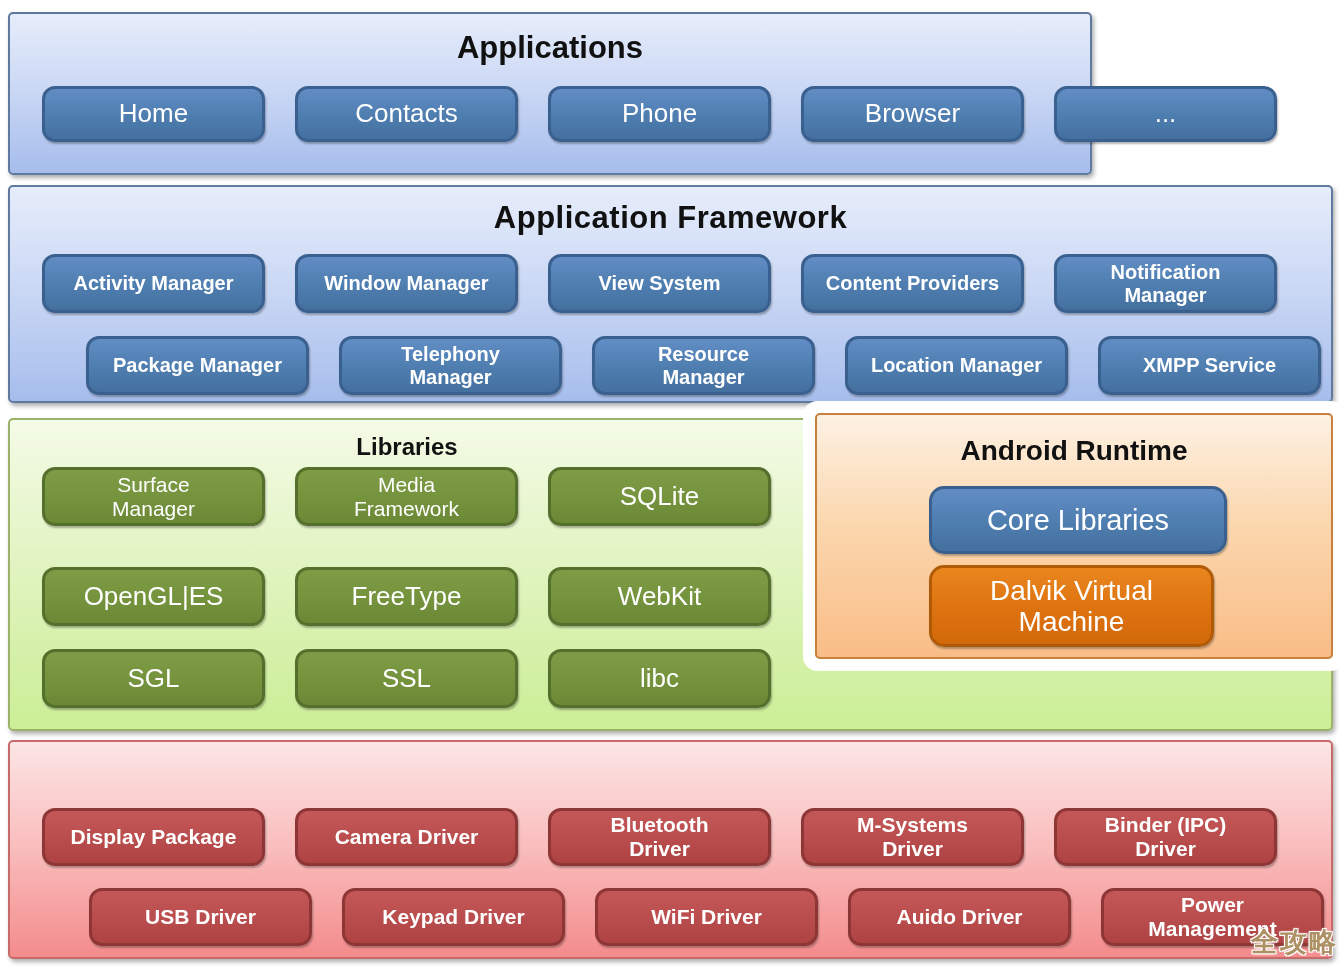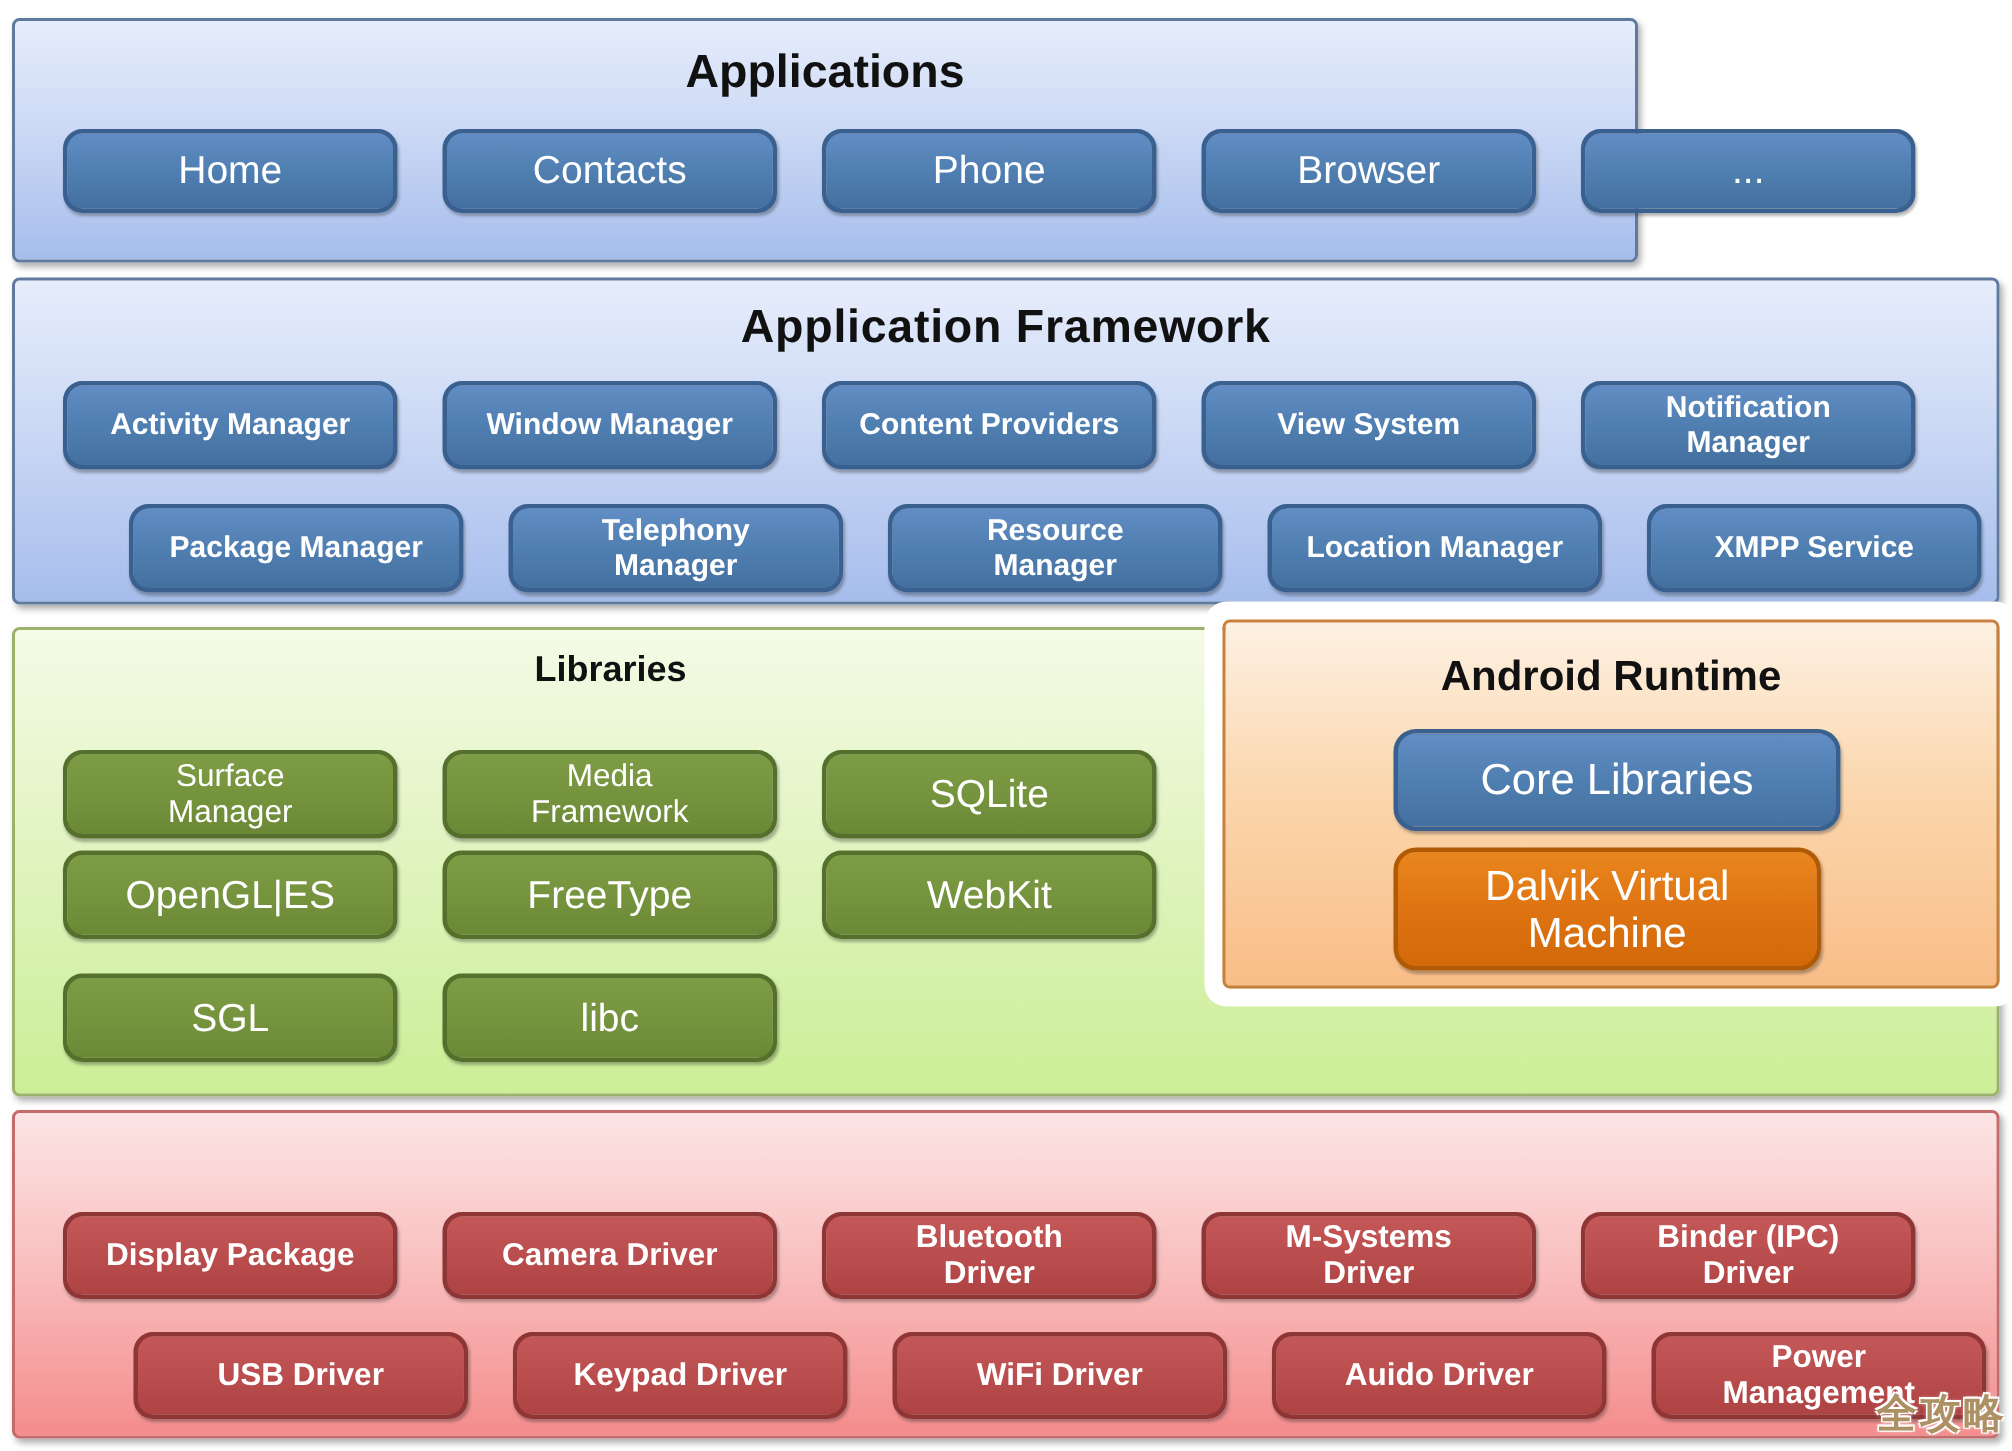--- a/index.html
+++ b/index.html
@@ -87,21 +87,21 @@
   
   #framework { left:8px; top:185px; width:1325px; height:218px; }
   #framework .layer-title { margin-top:13px; font-size:31px; letter-spacing:0.5px; }
   #framework .row.r1 { top:67px; }
   #framework .row.r2 { top:149px;padding-left:44px; }
   #framework .node { height:59px; font-size:20px; font-weight:600; }
 
   
   #libraries { left:8px; top:418px; width:1325px; height:313px; }
   #libraries .layer-title { width:794px; margin-top:13px; font-size:24px; }
-  #libraries .row.r1 { top:80px; }
+  #libraries .row.r1 { top:47px; }
   #libraries .row.r2 { top:147px; }
   #libraries .row.r3 { top:229px; }
   #libraries .node { height:59px; font-size:26px; }
   #libraries .node.two-line { font-size:21px; }
 
   
   #runtime { left:815px; top:413px; width:518px; height:246px; }
   #runtime .layer-title { margin-top:20px; font-size:28px; }
   #runtime .node-core {
     position:absolute; left:112px; top:71px; width:298px; height:68px;
@@ -146,22 +146,22 @@
     <div class="node node-blue node-w">Browser</div>
     <div class="node node-blue node-w">...</div>
   </div>
 </div>
 
 <div id="framework" class="layer panel-blue">
   <div class="layer-title">Application Framework</div>
   <div class="row r1">
     <div class="node node-blue node-w">Activity Manager</div>
     <div class="node node-blue node-w">Window Manager</div>
+    <div class="node node-blue node-w">View System</div>
     <div class="node node-blue node-w">Content Providers</div>
-    <div class="node node-blue node-w">View System</div>
     <div class="node node-blue node-w">Notification
 Manager</div>
   </div>
   <div class="row r2">
     <div class="node node-blue node-w">Package Manager</div>
     <div class="node node-blue node-w">Telephony
 Manager</div>
     <div class="node node-blue node-w">Resource
 Manager</div>
     <div class="node node-blue node-w">Location Manager</div>
@@ -178,20 +178,21 @@
 Framework</div>
     <div class="node node-green node-w">SQLite</div>
   </div>
   <div class="row r2">
     <div class="node node-green node-w">OpenGL|ES</div>
     <div class="node node-green node-w">FreeType</div>
     <div class="node node-green node-w">WebKit</div>
   </div>
   <div class="row r3">
     <div class="node node-green node-w">SGL</div>
+    <div class="node node-green node-w">SSL</div>
     <div class="node node-green node-w">libc</div>
   </div>
 </div>
 
 <div id="runtime" class="layer panel-orange">
   <div class="layer-title">Android Runtime</div>
   <div class="node node-blue node-core">Core Libraries</div>
   <div class="node node-orange node-dalvik">Dalvik Virtual
 Machine</div>
 </div>

